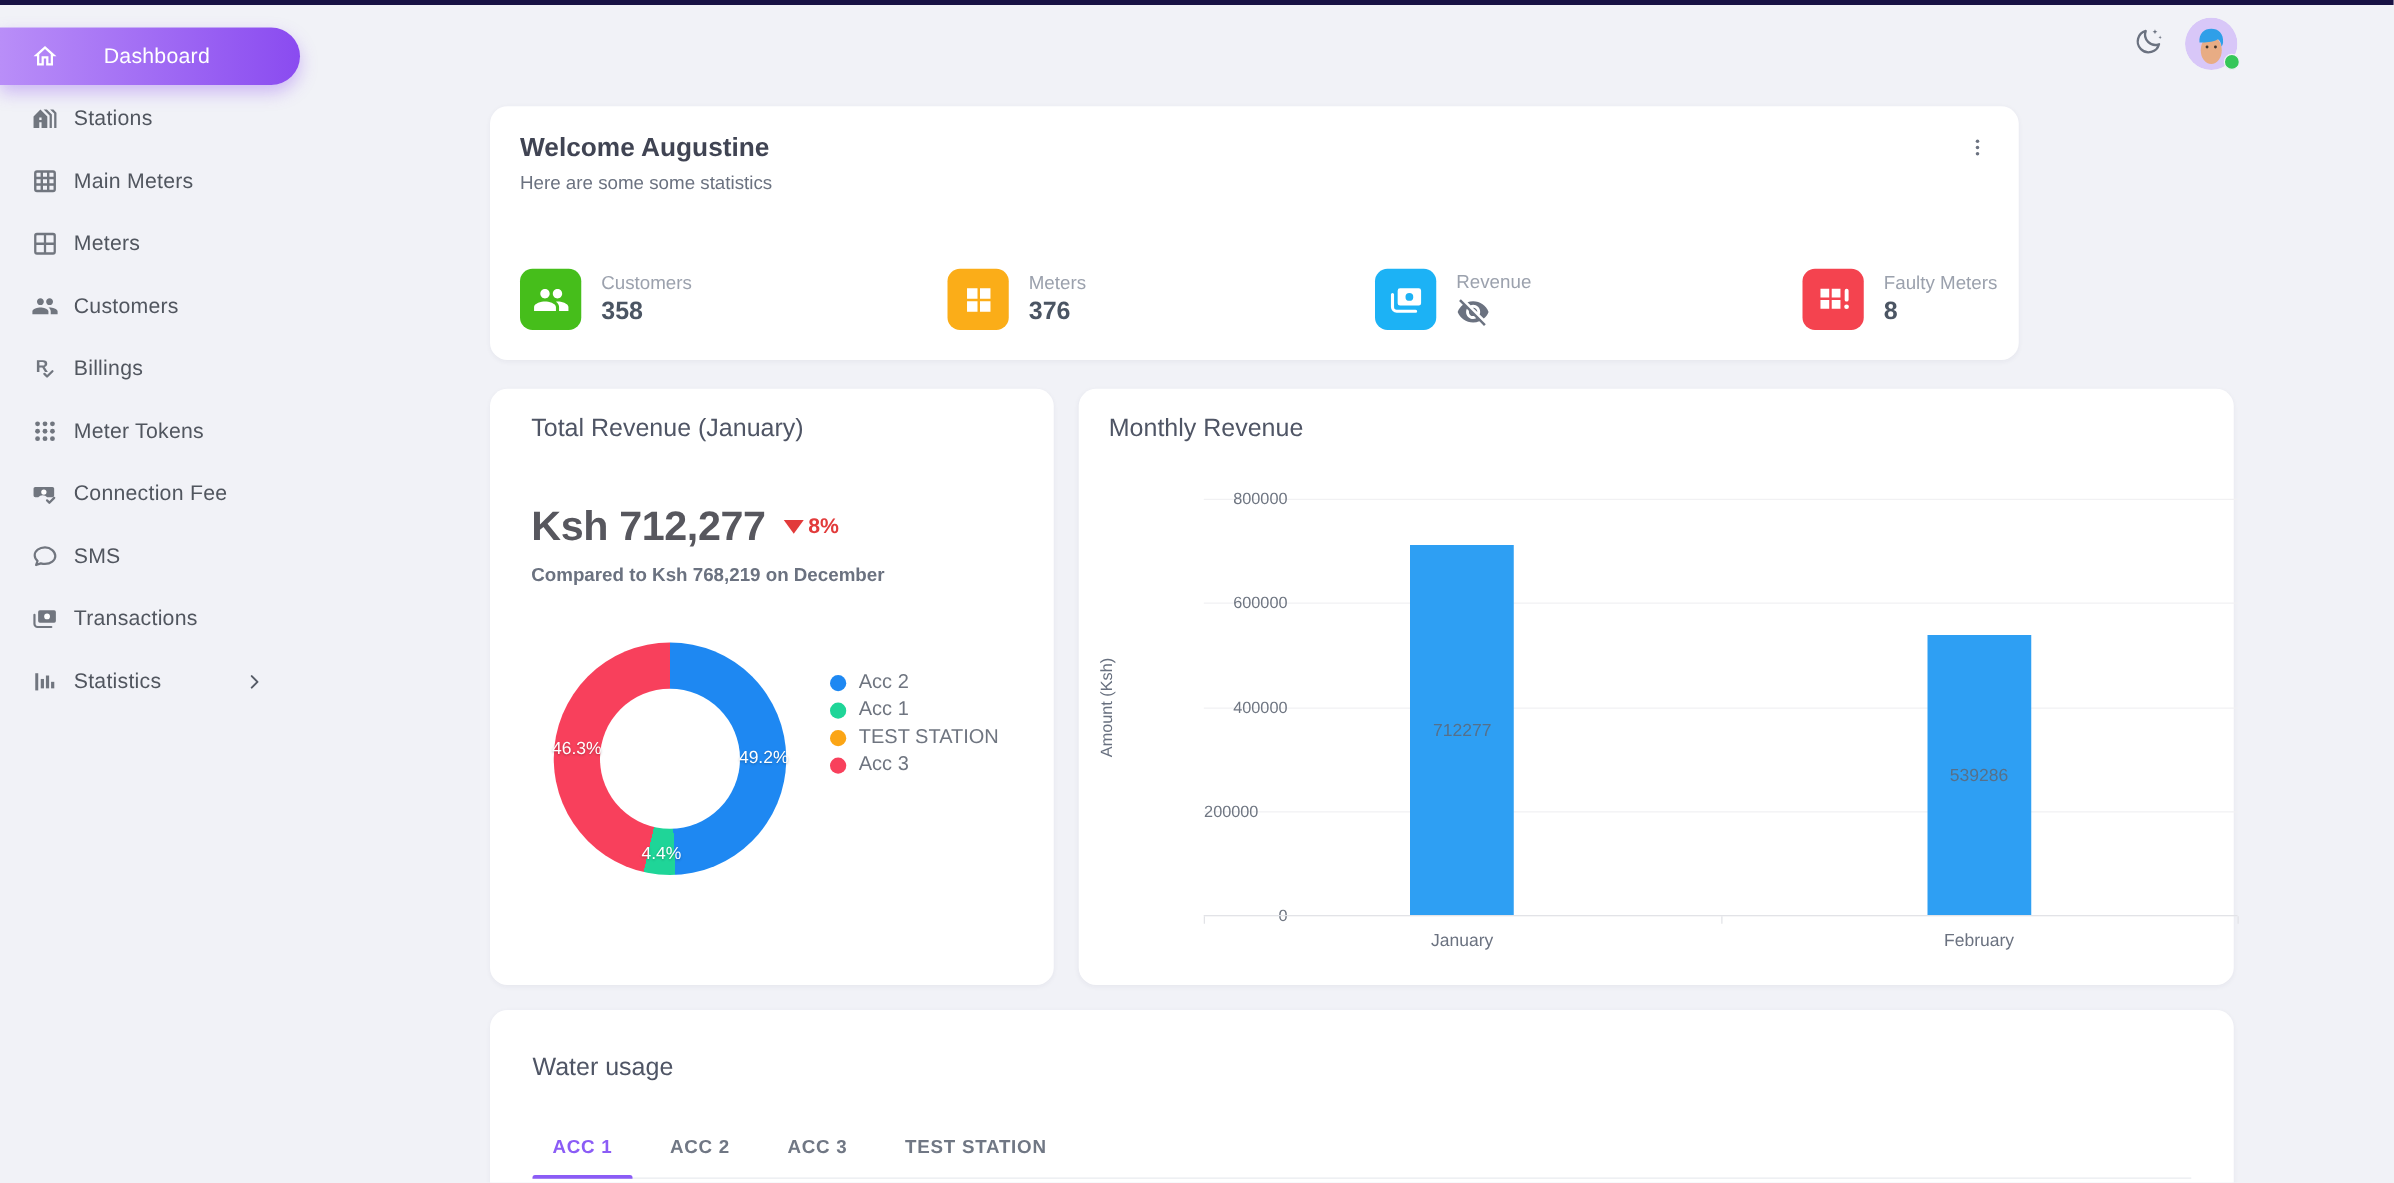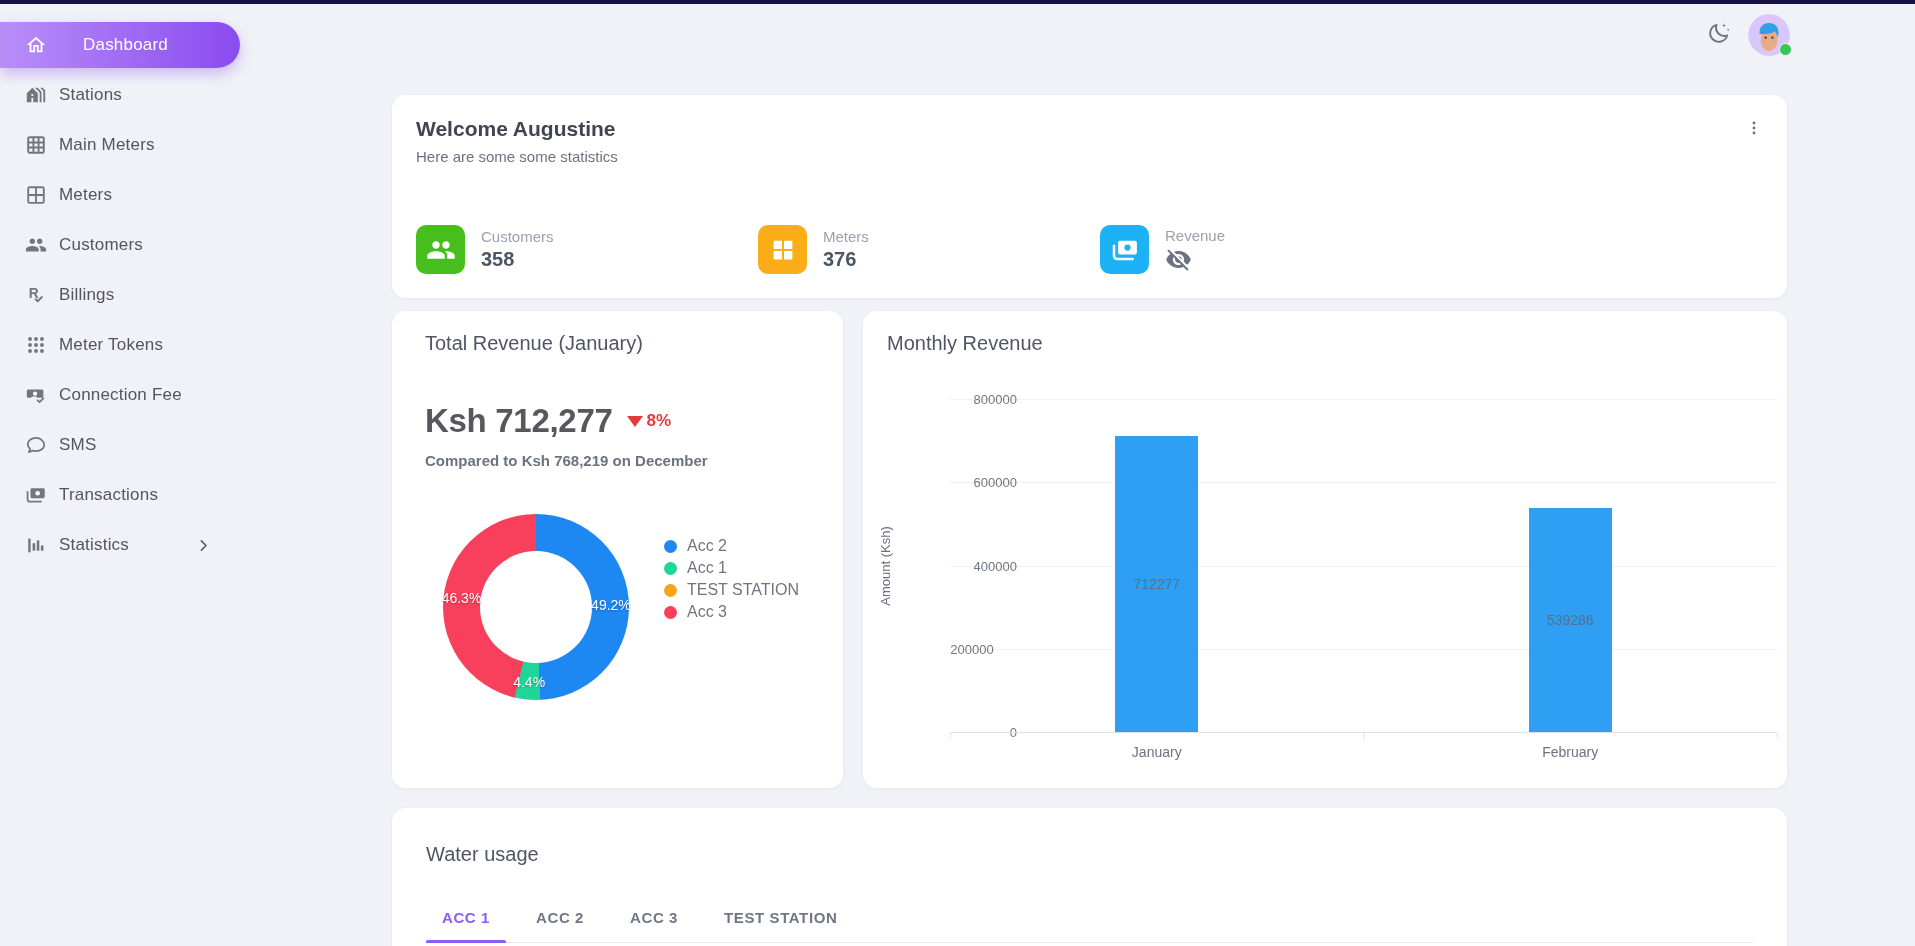--- a/index.html
+++ b/index.html
@@ -41,21 +41,21 @@
   
   .topbar-right { position:absolute; top:14px; right:125px; display:flex; align-items:center; gap:14px; }
   .mode-btn { width:30px; height:30px; color:#6b7280; cursor:pointer; display:flex; align-items:center; justify-content:center; }
   .mode-btn svg { width:26px; height:26px; }
   .avatar-wrap { position:relative; width:42px; height:42px; cursor:pointer; }
   .avatar-wrap .avatar { width:42px; height:42px; border-radius:50%; overflow:hidden; display:block; }
   .status-dot { position:absolute; right:-2px; bottom:0; width:13px; height:13px; border-radius:50%; background:#35c759; border:1px solid #f1f2f7; }
 
   
   .card { position:absolute; background:#fff; border-radius:14px; box-shadow:0 1px 4px rgba(40,40,80,.05); }
-  .card-welcome { left:392px; top:95px; width:1395px; height:203px; padding:22px 24px; }
+  .card-welcome { left:392px; top:85px; width:1223px; height:203px; padding:22px 24px; }
   .card-revenue { left:392px; top:311px; width:451px; height:477px; padding:21px 33px; }
   .card-monthly { left:863px; top:311px; width:924px; height:477px; padding:21px 24px; }
   .card-water   { left:392px; top:808px; width:1395px; height:280px; padding:35px 34px; }
 
   .welcome-title { font-size:21px; font-weight:bold; color:#404453; }
   .welcome-sub { margin-top:7px; font-size:15px; color:#6b7280; }
   .kebab { position:absolute; right:20px; top:22px; width:26px; height:26px; color:#6b7280; cursor:pointer; display:flex; align-items:center; justify-content:center; }
   .kebab svg { width:20px; height:20px; }
 
   .stats-row { position:absolute; left:24px; top:130px; display:grid; grid-template-columns:repeat(4,342px); }
@@ -80,21 +80,21 @@
   .donut-box { position:absolute; left:51px; top:203px; width:186px; height:186px; }
   .donut { position:absolute; inset:0; border-radius:50%; }
   .donut-hole { position:absolute; left:50%; top:50%; width:112px; height:112px; border-radius:50%; background:#fff; transform:translate(-50%,-50%); }
   .donut-label { position:absolute; transform:translate(-50%,-50%); font-size:14px; color:#fff; text-shadow:0 1px 2px rgba(0,0,0,.3); white-space:nowrap; }
   .legend { position:absolute; left:272px; top:224px; }
   .legend-item { display:flex; align-items:center; height:22px; cursor:pointer; }
   .legend-dot { width:13px; height:13px; border-radius:50%; flex:0 0 auto; }
   .legend-label { margin-left:10px; font-size:16px; color:#6f7580; white-space:nowrap; }
 
   
-  .plot { position:absolute; left:87px; top:88px; width:827px; height:333px; }
+  .plot { position:absolute; left:100px; top:88px; width:827px; height:333px; }
   .gridline { position:absolute; left:0; width:827px; height:1px; background:#f1f1f3; }
   .ytick { position:absolute; right:760px; width:90px; text-align:right; font-size:13px; color:#6f7682; transform:translateY(-50%); }
   .axis-x { position:absolute; left:0; bottom:-1px; width:827px; height:1px; background:#e2e3e7; }
   .axis-tick { position:absolute; bottom:-7px; width:1px; height:6px; background:#e2e3e7; }
   .bar { position:absolute; bottom:0; width:83px; background:#2e9ff3; }
   .bar-label { position:absolute; transform:translate(-50%,-50%); font-size:14px; color:#5d6878; opacity:.85; }
   .xlabel { position:absolute; top:345px; width:120px; margin-left:-60px; text-align:center; font-size:14px; color:#6b7280; }
   .ylabel-wrap { position:absolute; left:14px; top:88px; height:333px; width:16px; }
   .ylabel-text { position:absolute; left:50%; top:50%; transform:translate(-50%,-50%) rotate(-90deg); white-space:nowrap; font-size:13px; color:#68707f; }
 
@@ -290,20 +290,35 @@
               <circle cx="14" cy="10" r="2.5" fill="var(--tile,#1cb2f5)"></circle>
               <path d="M3.2 8.5v8a2.7 2.7 0 0 0 2.7 2.7H18" stroke="#fff" stroke-width="2" fill="none" stroke-linecap="round"></path>
             </svg>
           </span>
         </div>
         <div class="stat-text">
           <div class="stat-label">Revenue</div>
           <div class="stat-hidden"><svg xmlns="http://www.w3.org/2000/svg" viewBox="0 0 24 24" fill="currentColor">
               <path d="M12 7c2.76 0 5 2.24 5 5 0 .65-.13 1.26-.36 1.83l2.92 2.92c1.51-1.26 2.7-2.89 3.43-4.75-1.73-4.39-6-7.5-11-7.5-1.4 0-2.74.25-3.98.7l2.16 2.16C10.74 7.13 11.35 7 12 7zM2 4.27l2.28 2.28.46.46C3.08 8.3 1.78 10.02 1 12c1.73 4.39 6 7.5 11 7.5 1.55 0 3.03-.3 4.38-.84l.42.42L19.73 22 21 20.73 3.27 3 2 4.27zM7.53 9.8l1.55 1.55c-.05.21-.08.43-.08.65 0 1.66 1.34 3 3 3 .22 0 .44-.03.65-.08l1.55 1.55c-.67.33-1.41.53-2.2.53-2.76 0-5-2.24-5-5 0-.79.2-1.53.53-2.2zm4.31-.78l3.15 3.15.02-.16c0-1.66-1.34-3-3-3l-.17.01z"></path>
             </svg></div>
+        </div>
+      </div>
+      <div class="stat">
+        <div class="stat-tile" style="background: rgb(244, 67, 79); --tile: #f4434f;">
+          <span style="display: flex;">
+            <svg xmlns="http://www.w3.org/2000/svg" viewBox="0 0 24 24" fill="#fff">
+              <path d="M3.5 4.8h5.6v5.6H3.5zM10.7 4.8h5.6v5.6h-5.6zM3.5 12h5.6v5.6H3.5zM10.7 12h5.6v5.6h-5.6z"></path>
+              <rect x="19" y="4.8" width="2.5" height="8.2" rx="1.2"></rect>
+              <circle cx="20.2" cy="16.3" r="1.5"></circle>
+            </svg>
+          </span>
+        </div>
+        <div class="stat-text">
+          <div class="stat-label">Faulty Meters</div>
+          <div class="stat-value">8</div>
         </div>
       </div>
     </div>
 </div>
 
 <div class="card card-revenue">
   <div class="rev-title">Total Revenue (January)</div>
   <div class="rev-amount-row">
     <span class="rev-amount">Ksh 712,277</span>
     <span class="rev-trend">

